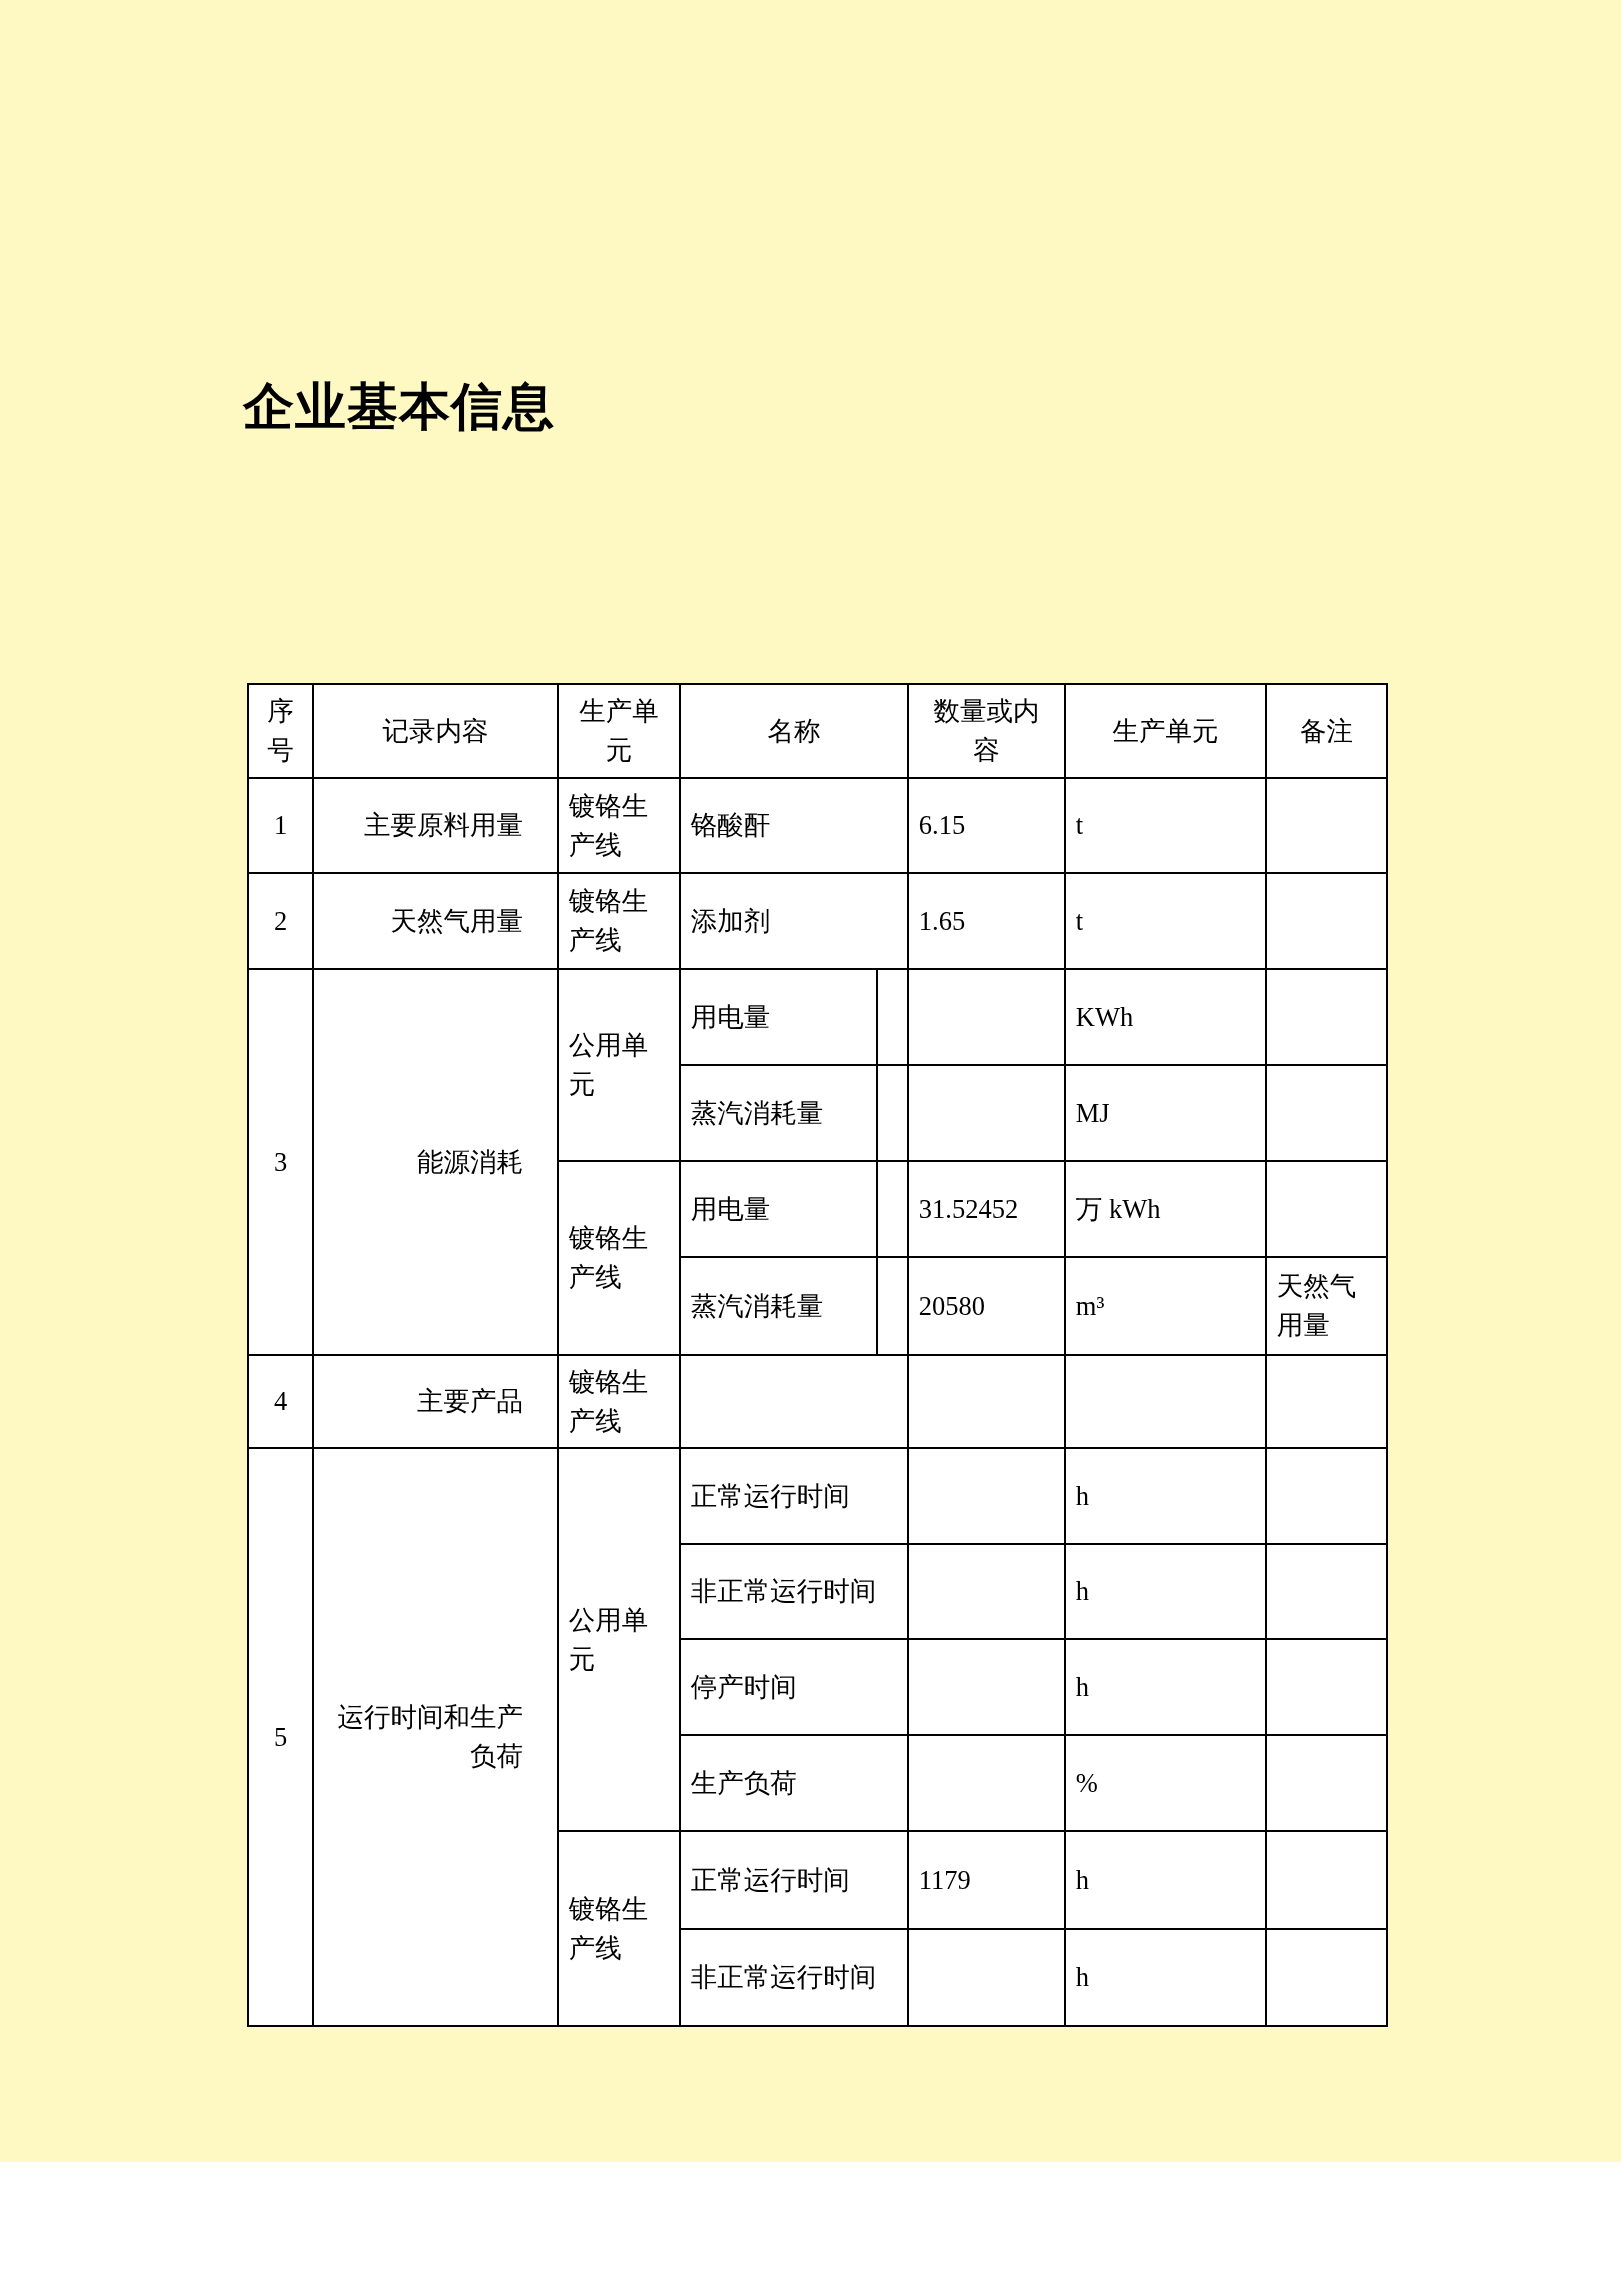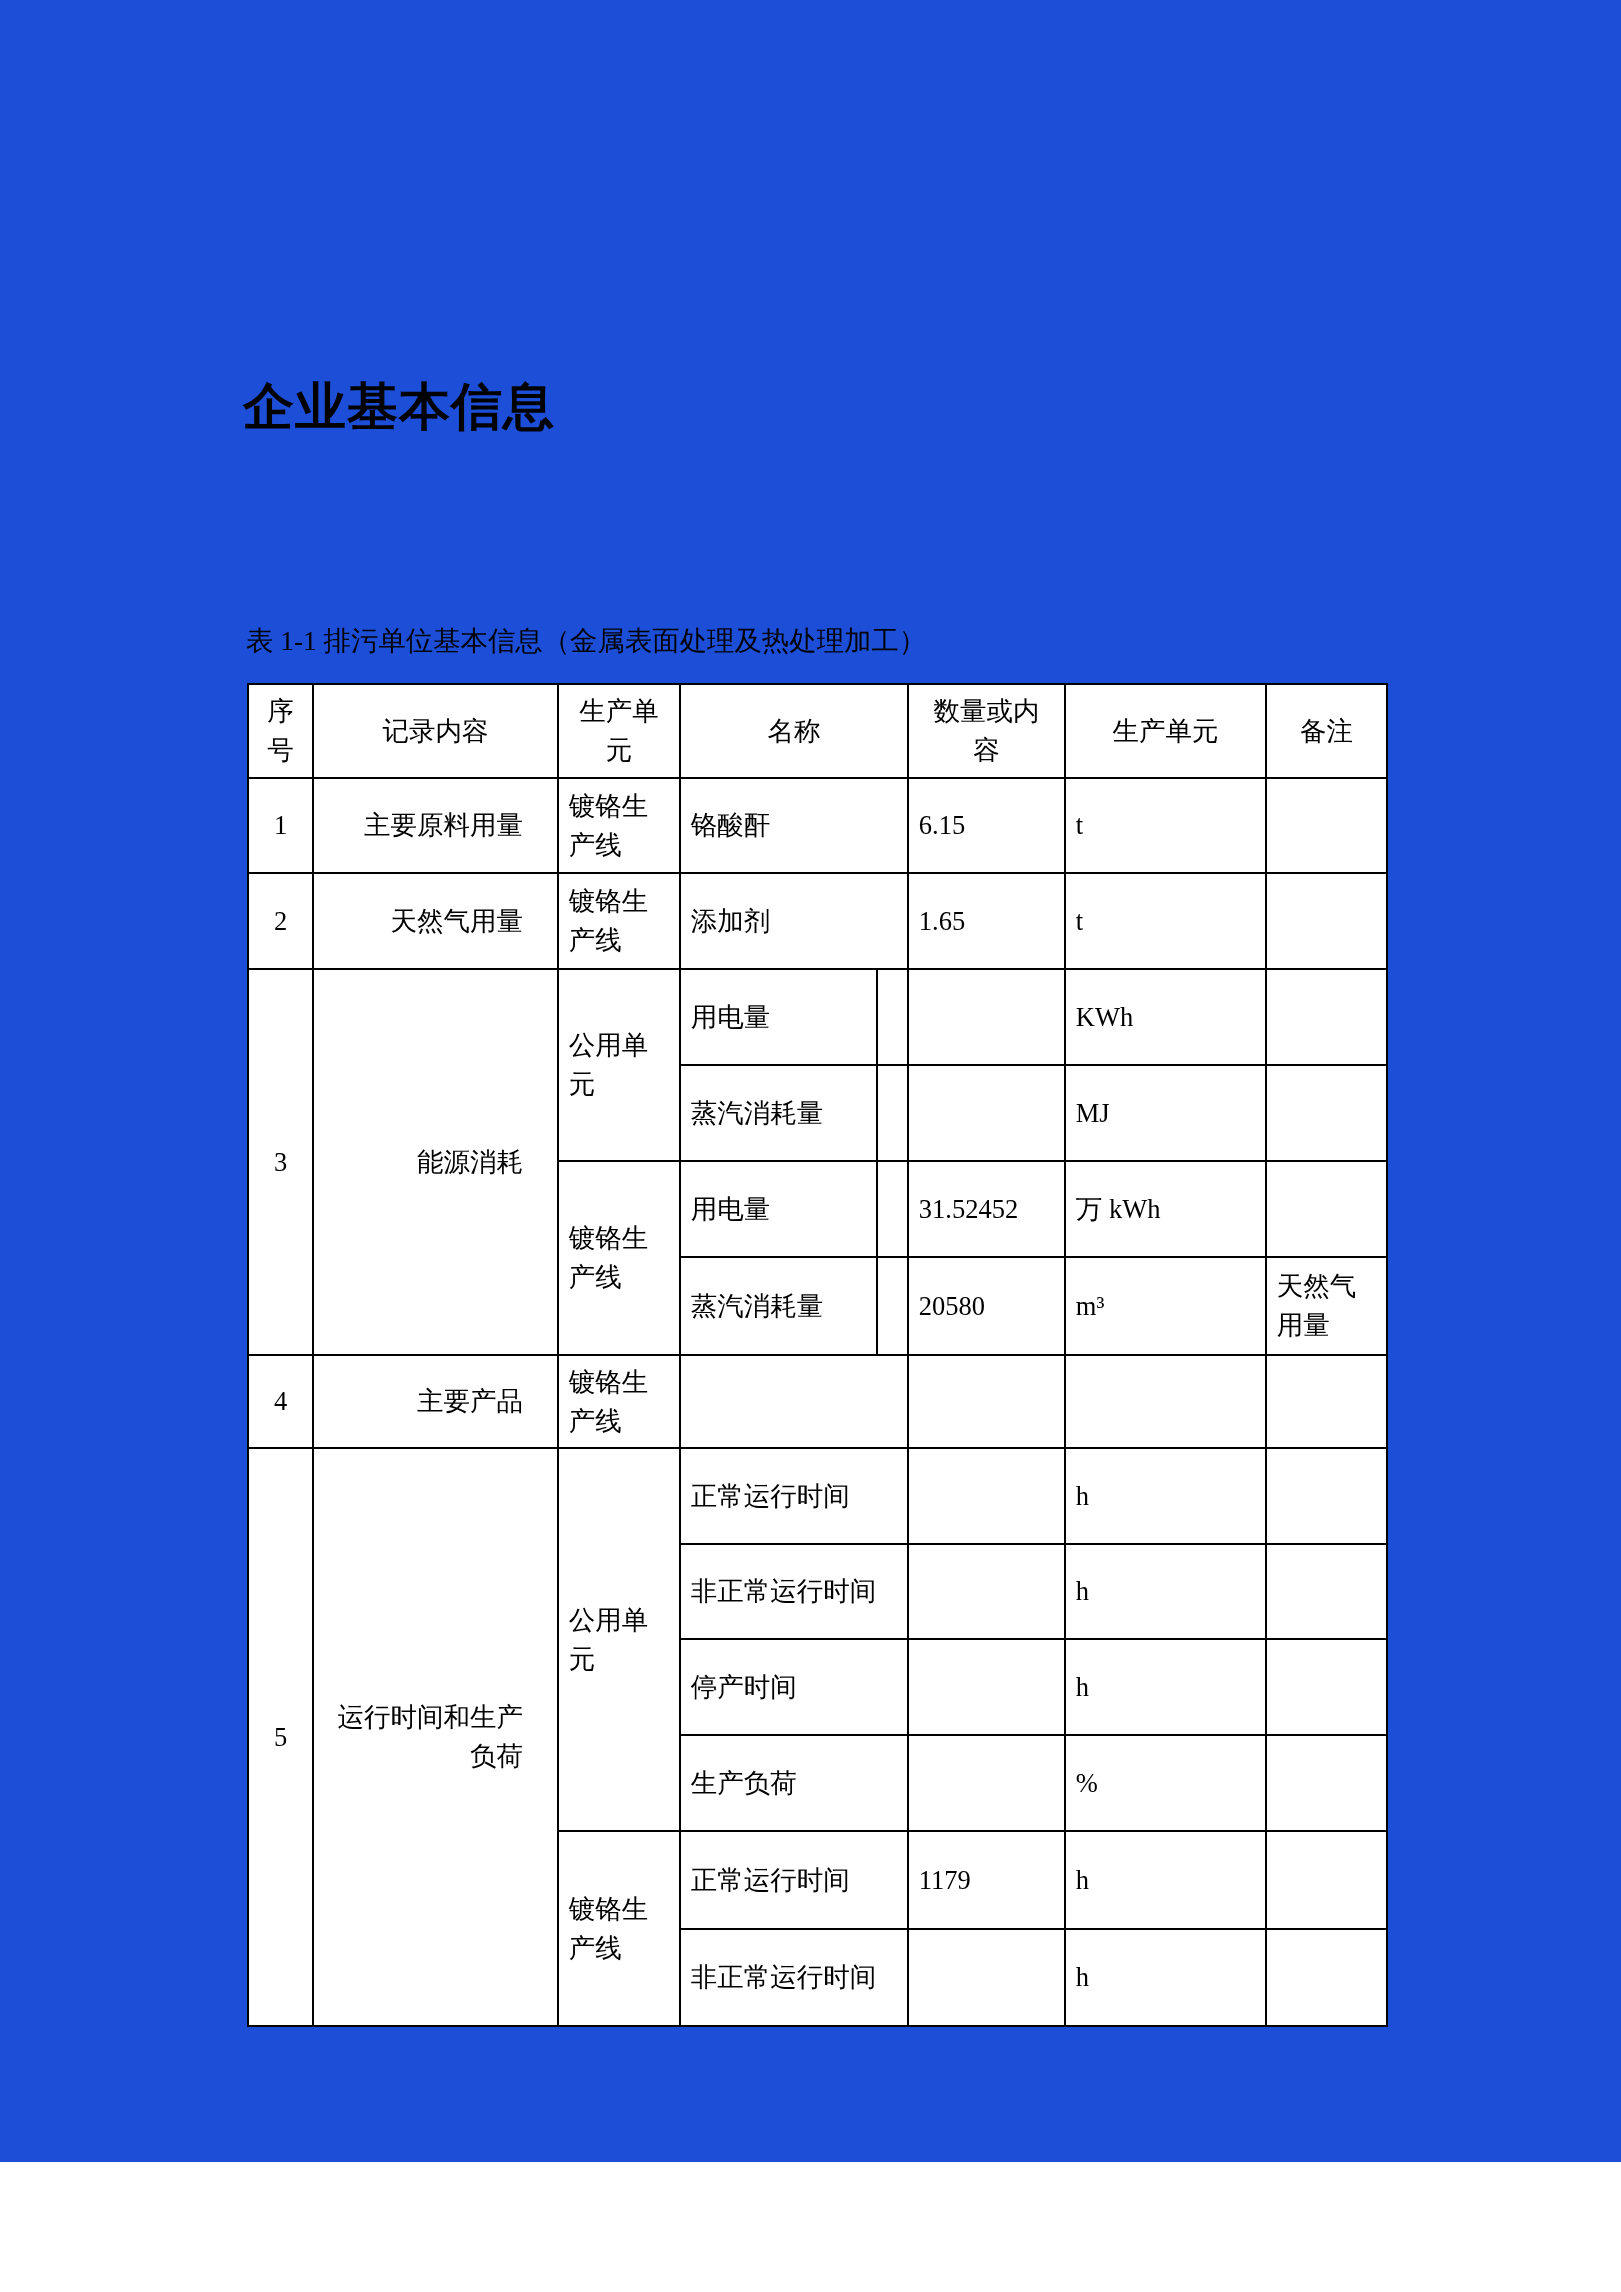--- a/index.html
+++ b/index.html
@@ -1,17 +1,17 @@
 <!DOCTYPE html>
 <html><head>
 <meta charset="utf-8">
 <style>
   html,body { margin:0; padding:0; background:#ffffff; }
   .page {
-    position:relative; width:1621px; height:2162px; background:#1d4ed8;
+    position:relative; width:1621px; height:2162px; background:#fef9c3;
     font-family:"Liberation Serif","DejaVu Serif",serif; color:#000000;
     overflow:hidden;
   }
   .title {
     position:absolute; left:243px; top:378px;
     font-size:51px; font-weight:bold; line-height:1.15; letter-spacing:1px;
   }
   .subtitle {
     position:absolute; left:247px; top:490px;
     font-size:39px; font-weight:normal; line-height:1.15;
@@ -38,21 +38,20 @@
   td.t   { text-align:left; padding:0 9.8px; }
   td.rec { text-align:right; padding:0 34px 0 9.8px; }
   td.sp  { padding:0; }
 </style>
 </head>
 <body>
 
 <div class="page">
 
   <div class="title">企业基本信息</div>
-  <div class="caption">表 1-1 排污单位基本信息（金属表面处理及热处理加工）</div>
 
   <table class="main">
     <colgroup>
       <col style="width:65px">
         <col style="width:245px">
         <col style="width:122px">
       <col style="width:197px">
         <col style="width:31px">
         <col style="width:157px">
       <col style="width:201px">

